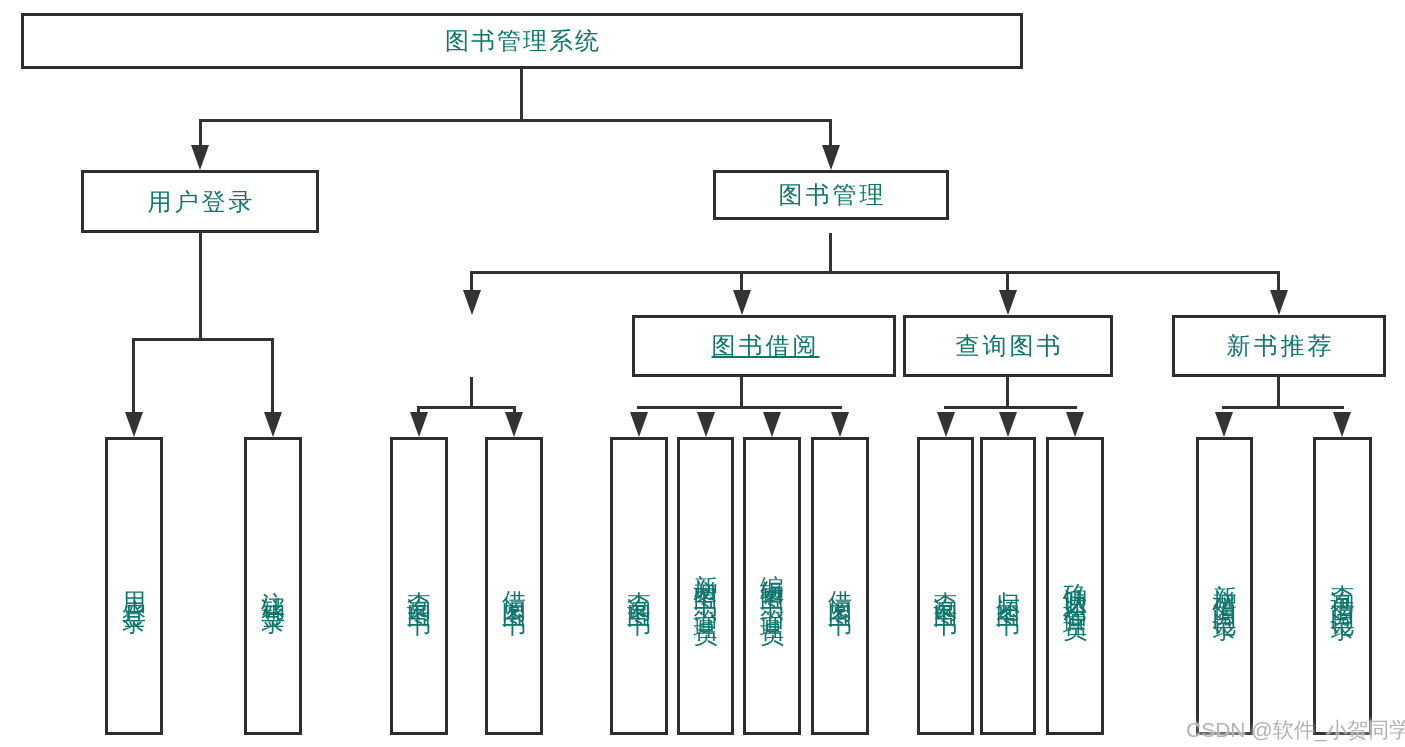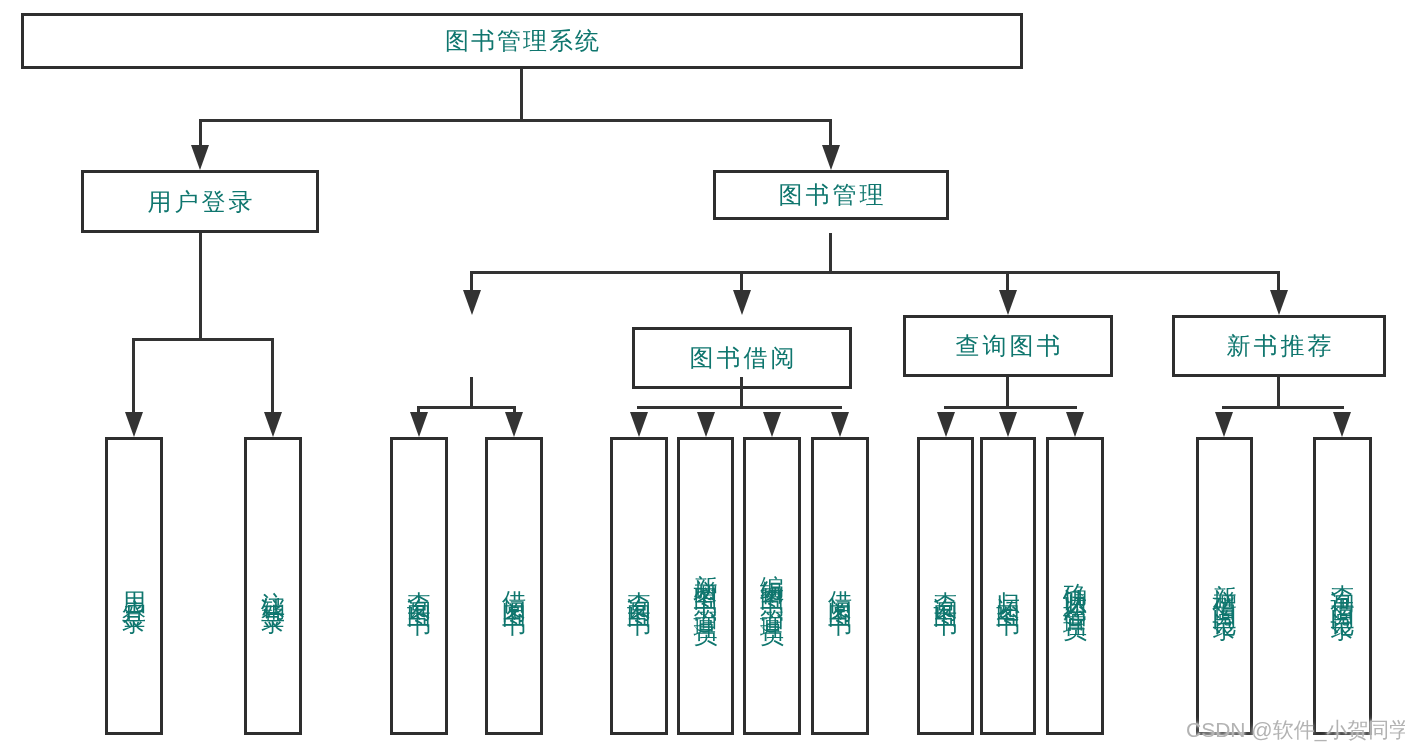--- a/index.html
+++ b/index.html
@@ -90,21 +90,21 @@
   <div class="line" style="left:470px; top:271px; width:810px; height:3px;"></div>
   <div class="line" style="left:470px; top:271px; width:3px; height:21px;"></div>
   <div class="arrow" style="left:463px; top:290px;"></div>
   <div class="line" style="left:740px; top:271px; width:3px; height:21px;"></div>
   <div class="arrow" style="left:733px; top:290px;"></div>
   <div class="line" style="left:1006px; top:271px; width:3px; height:21px;"></div>
   <div class="arrow" style="left:999px; top:290px;"></div>
   <div class="line" style="left:1277px; top:271px; width:3px; height:21px;"></div>
   <div class="arrow" style="left:1270px; top:290px;"></div>
 
-  <div class="node h-label" style="left:632px; top:327px; width:220px; height:62px;">图书借阅</div>
+  <div class="node h-label" style="left:632px; top:315px; width:264px; height:62px;text-decoration:underline;">图书借阅</div>
   <div class="node h-label" style="left:903px; top:315px; width:210px; height:62px;">查询图书</div>
   <div class="node h-label" style="left:1172px; top:315px; width:214px; height:62px;">新书推荐</div>
 
   <div class="line" style="left:470px; top:377px; width:3px; height:29px;"></div>
   <div class="line" style="left:417px; top:406px; width:99px; height:3px;"></div>
   <div class="line" style="left:417px; top:406px; width:3px; height:9px;"></div>
   <div class="arrow" style="left:410px; top:412px;"></div>
   <div class="line" style="left:513px; top:406px; width:3px; height:9px;"></div>
   <div class="arrow" style="left:505px; top:412px;"></div>
 

